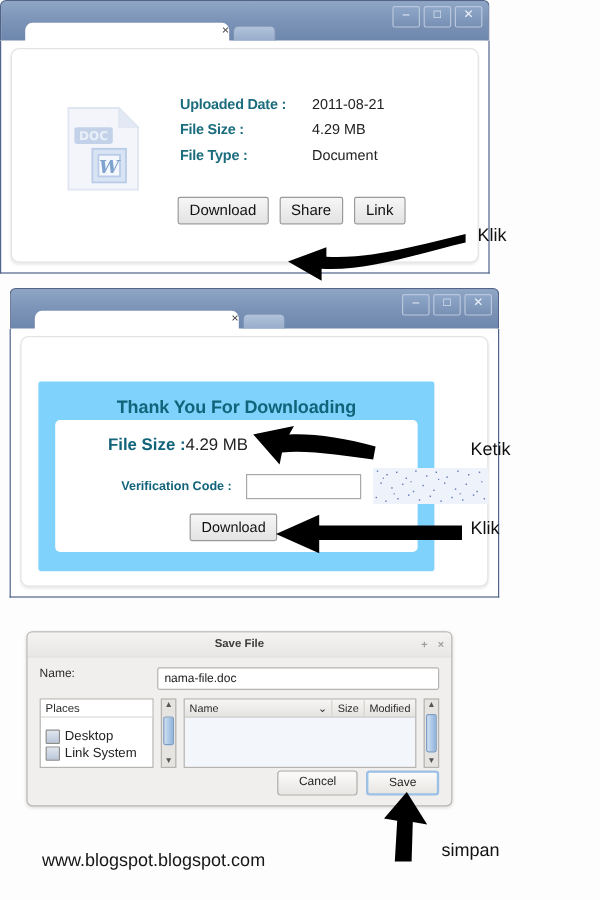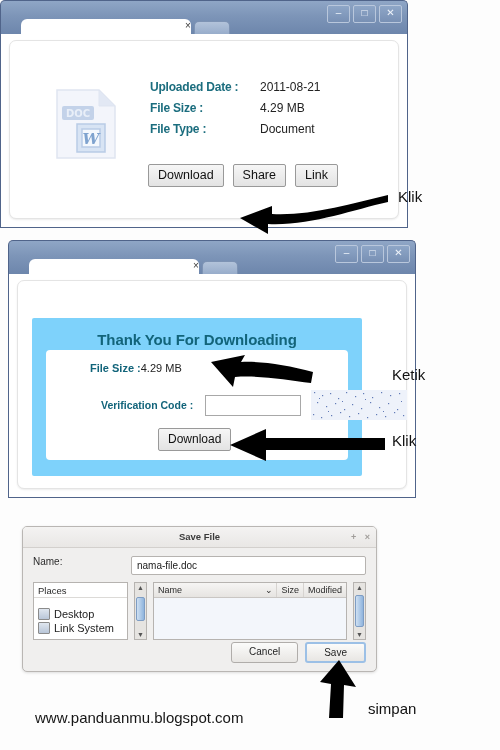--- a/index.html
+++ b/index.html
@@ -85,21 +85,21 @@
     background:#7ed2fb;border-radius:2px;
   }
   .thankyou{
     text-align:center;color:#12647a;font-weight:bold;font-size:15px;
     padding-top:13px;letter-spacing:-.1px;
   }
   .whitecard{
     position:absolute;left:14px;right:14px;top:32px;height:110px;
     background:#fff;border-radius:4px;
   }
-  .fsrow{position:absolute;left:44px;top:12px;font-size:11px;}
+  .fsrow{position:absolute;left:44px;top:12px;font-size:14px;}
   .fsrow b{color:#12647a;}
   .fsrow span{color:#222;}
   .vcrow{position:absolute;left:8px;top:40px;display:flex;align-items:center;}
   .vclabel{color:#12647a;font-weight:bold;font-size:10.5px;width:98px;text-align:left;margin-left:47px;}
   .vcinput{
     margin-left:6px;width:96px;height:21px;background:#fff;
     border:1px solid #a8a8a8;box-sizing:border-box;
   }
   .captcha{
     margin-left:10px;width:96px;height:30px;
@@ -396,15 +396,15 @@
       <div class="sd-btn">Cancel</div>
       <div class="sd-btn def">Save</div>
     </div>
   </div>
 
   <svg class="arrow" style="left:316px;top:660px;width:46px;height:60px;" viewBox="0 0 46 60">
     <path d="M23 0 L 4 22 L 15 24 L 13 58 L 27 58 L 28 25 L 40 27 Z" fill="#000"></path>
   </svg>
   <div class="anno" style="left:368px;top:700px;">simpan</div>
 
-  <div class="watermark">www.panduanmu.blogspot.com</div>
+  <div class="watermark">www.blogspot.blogspot.com</div>
 
 </div>
 
 </body></html>

